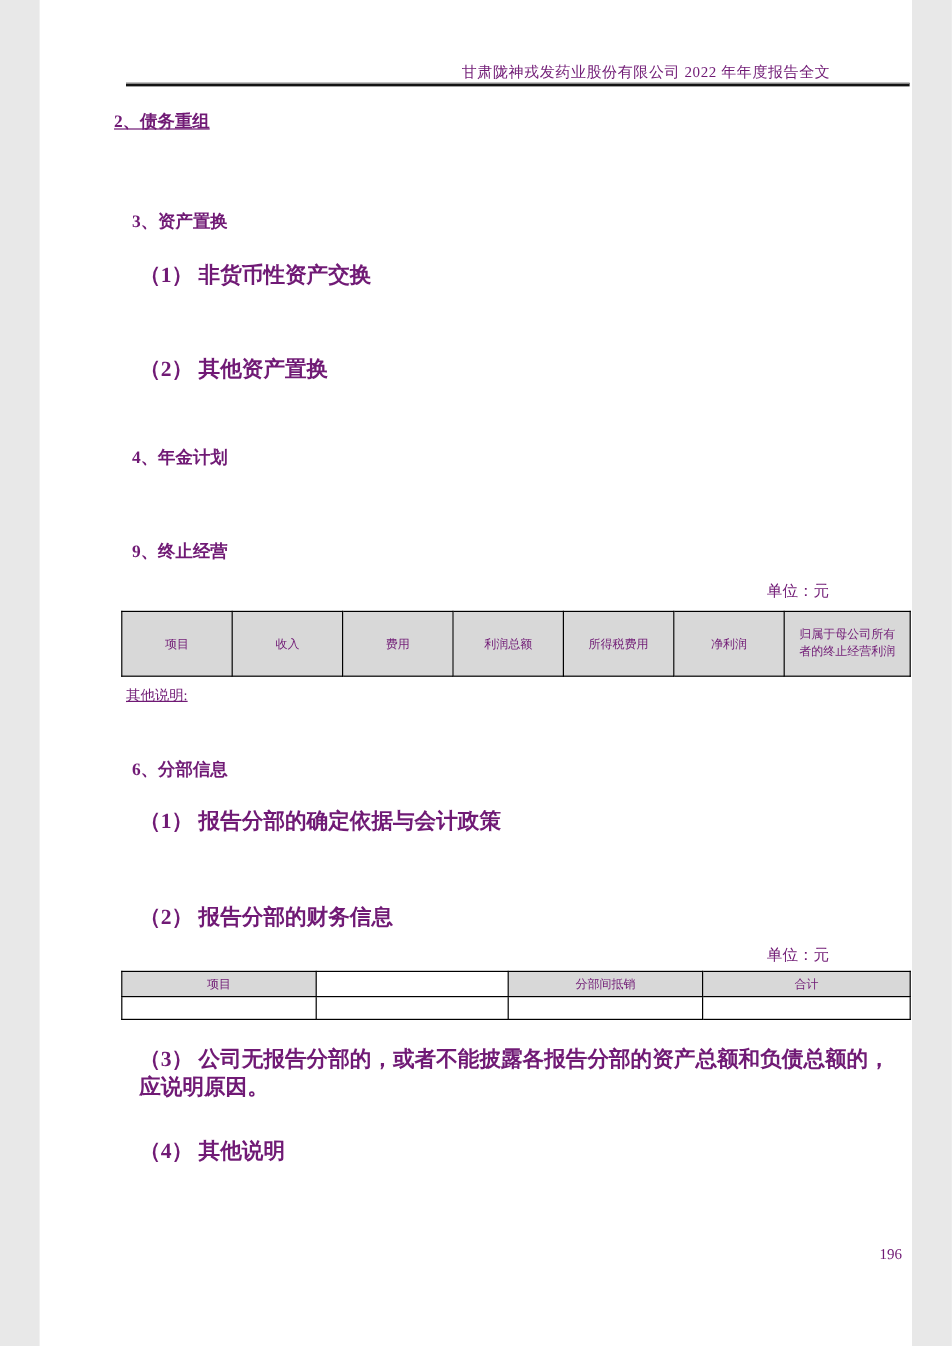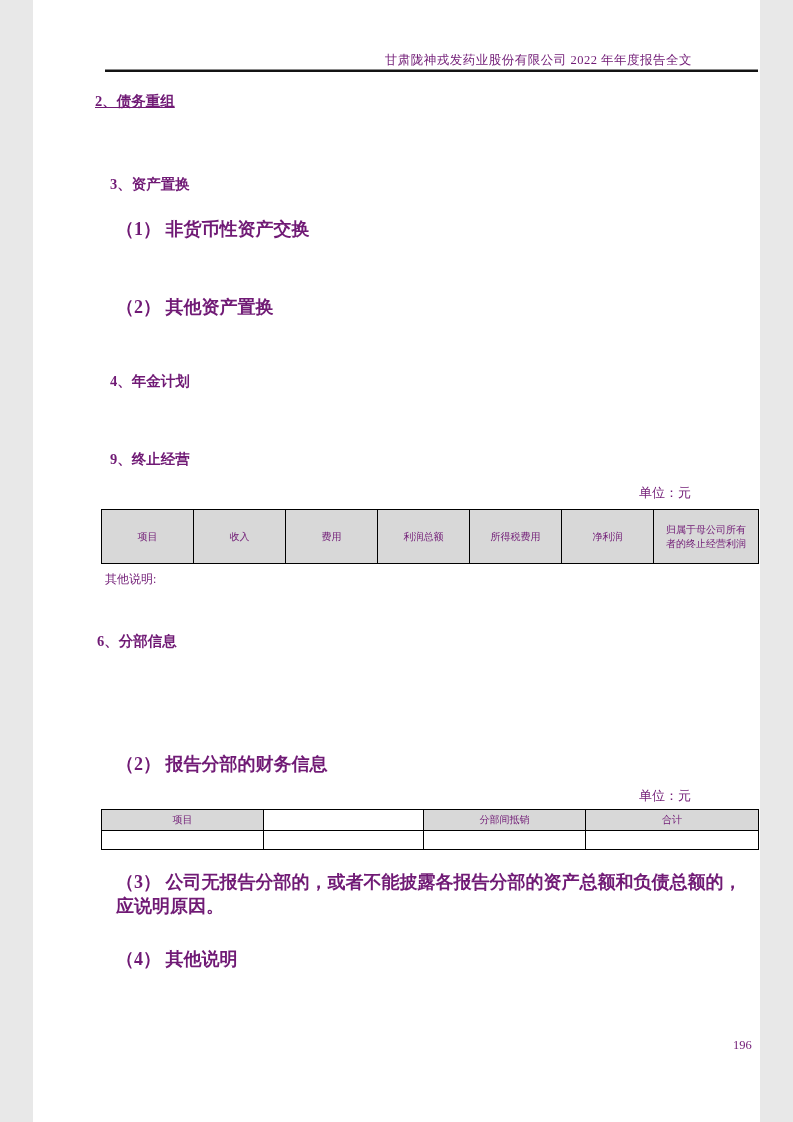--- a/index.html
+++ b/index.html
@@ -37,20 +37,21 @@
     white-space: nowrap;
   }
   .sub-heading {
     font-weight: bold;
     font-size: 18px;
     white-space: nowrap;
   }
   .plain {
     font-size: 12px;
     white-space: nowrap;
+    text-decoration: underline;
   }
   .unit-label {
     font-size: 13px;
     white-space: nowrap;
   }
 
   table.doc-table {
     border-collapse: collapse;
     table-layout: fixed;
   }
@@ -115,22 +116,23 @@
       <td class="gray">利润总额</td>
       <td class="gray">所得税费用</td>
       <td class="gray">净利润</td>
       <td class="gray"><span class="narrow-wrap">归属于母公司所有者的终止经营利润</span></td>
     </tr>
   </tbody>
     </table>
 
   <div class="abs plain" style="top:571px; left:72px;">其他说明:</div>
 
-  <div class="abs heading" style="top:632px; left:64px;">6、分部信息</div>
+  <div class="abs heading" style="top:632px; left:77px;">6、分部信息</div>
 
+  <div class="abs sub-heading" style="top:672px; left:83px;">（1） 报告分部的确定依据与会计政策</div>
 
   <div class="abs sub-heading" style="top:752px; left:83px;">（2） 报告分部的财务信息</div>
 
   <div class="abs unit-label" style="top:787px; right:69px;">单位：元</div>
 
   <table class="abs doc-table" style="top:809px; left:68px; width:657px;">
     <colgroup>
       <col style="width:162px">
         <col style="width:160px">
         <col style="width:162px">

